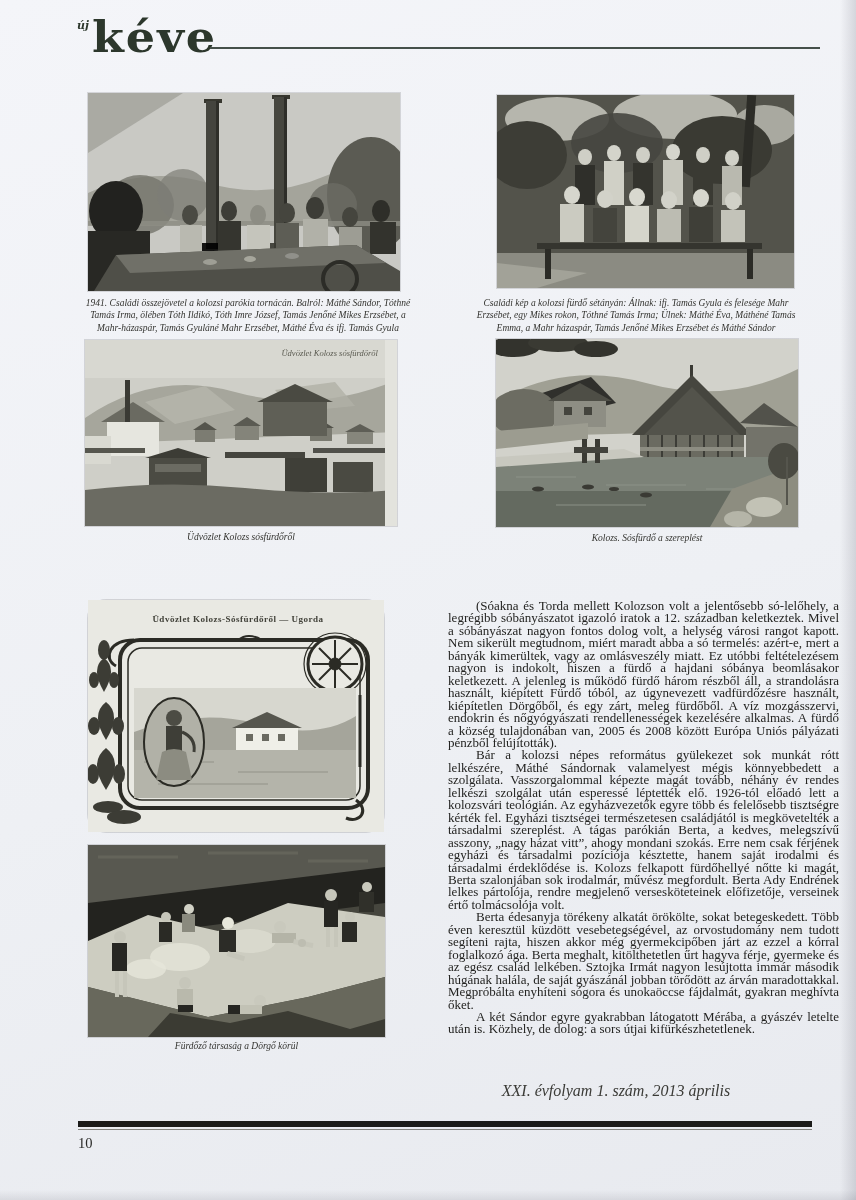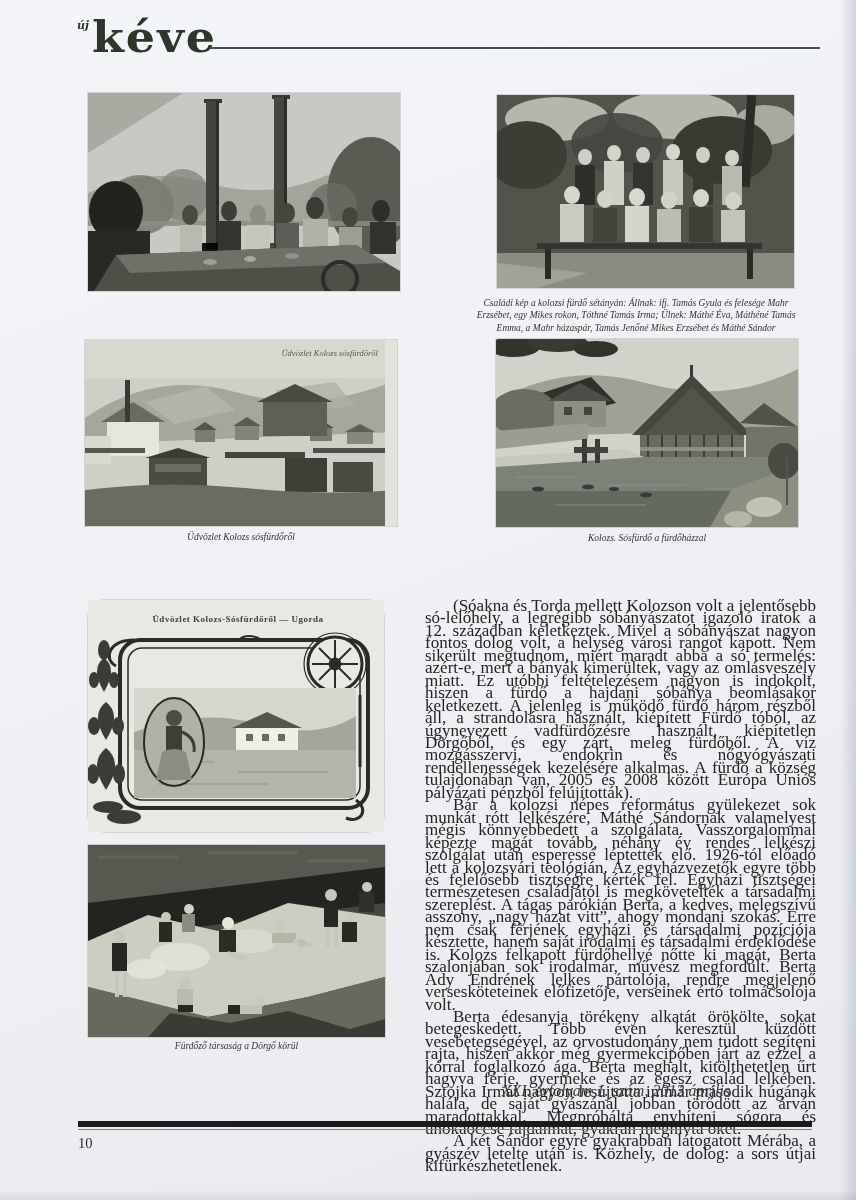--- a/index.html
+++ b/index.html
@@ -22,22 +22,22 @@
   .masthead-rule{position:absolute;left:210px;top:47px;width:610px;height:2px;background:#45504a;}
 
   
   .photo{position:absolute;background:#d8d8d4;box-shadow:0 0 0 1px rgba(120,120,125,.25);}
   .photo svg{display:block;}
 
   .caption{position:absolute;font-style:italic;font-size:9.5px;line-height:1.3;
     color:#33332f;text-align:center;}
 
   
-  .article{position:absolute;left:425px;top:600px;width:391px;
-    font-size:17px;line-height:12.45px;text-align:justify;color:#232321;
+  .article{position:absolute;left:448px;top:600px;width:391px;
+    font-size:13px;line-height:12.45px;text-align:justify;color:#232321;
     hyphens:auto;-webkit-hyphens:auto;}
   .article p{margin:0;text-indent:28px;}
   .pagenum{margin-top:14px;text-align:center;text-indent:0;}
 
   
   .rule-thick{position:absolute;left:78px;top:1121px;width:734px;height:6px;background:#1b1b19;}
   .rule-thin{position:absolute;left:78px;top:1129px;width:734px;height:1px;background:#84847f;}
   .folio{position:absolute;left:78px;top:1135px;font-size:14.5px;color:#2a2a28;}
   .issue{position:absolute;left:420px;top:1082px;width:392px;text-align:center;
     font-style:italic;font-size:16px;color:#3b3b37;}
@@ -94,20 +94,21 @@
       <g>
         <polygon points="28,162 268,152 312,178 312,198 6,198" fill="#4f4f48"></polygon>
         <polygon points="28,162 268,152 298,170 42,180" fill="#707068"></polygon>
         <ellipse cx="122" cy="169" rx="7" ry="3" fill="#9e9e95"></ellipse>
         <ellipse cx="162" cy="166" rx="6" ry="3" fill="#a6a69c"></ellipse>
         <ellipse cx="204" cy="163" rx="7" ry="3" fill="#90908a"></ellipse>
       </g>
       <circle cx="252" cy="186" r="17" fill="none" stroke="#2c2c27" stroke-width="4"></circle>
     </svg>
   </div>
+  <div class="caption" style="left:80px;top:297px;width:336px;">1941. Családi összejövetel a kolozsi parókia tornácán. Balról: Máthé Sándor, Tóthné Tamás Irma, ölében Tóth Ildikó, Tóth Imre József, Tamás Jenőné Mikes Erzsébet, a Mahr-házaspár, Tamás Gyuláné Mahr Erzsébet, Máthé Éva és ifj. Tamás Gyula</div>
 
   <div class="photo" style="left:497px;top:95px;width:297px;height:193px;">
     <svg width="297" height="193" viewBox="0 0 297 193">
       <rect width="297" height="193" fill="#53534b"></rect>
       <ellipse cx="60" cy="24" rx="52" ry="22" fill="#b6b6ad"></ellipse>
       <ellipse cx="178" cy="20" rx="62" ry="24" fill="#c1c1b8" opacity=".9"></ellipse>
       <ellipse cx="268" cy="30" rx="32" ry="20" fill="#a9a9a0"></ellipse>
       <g>
         <ellipse cx="30" cy="60" rx="40" ry="34" fill="#3d3d36"></ellipse>
         <ellipse cx="120" cy="48" rx="46" ry="30" fill="#464640" opacity=".9"></ellipse>
@@ -239,21 +240,21 @@
       </g>
       <g>
         <polygon points="236,150 302,126 302,188 214,188" fill="#8d8d80"></polygon>
         <ellipse cx="268" cy="168" rx="18" ry="10" fill="#c2c2b5"></ellipse>
         <ellipse cx="242" cy="180" rx="14" ry="8" fill="#b5b5a8"></ellipse>
         <ellipse cx="288" cy="122" rx="16" ry="18" fill="#4a4a42"></ellipse>
         <rect x="290" y="118" width="2" height="48" fill="#55554d"></rect>
       </g>
     </svg>
   </div>
-  <div class="caption" style="left:496px;top:532px;width:302px;">Kolozs. Sósfürdő a fürdőházzal</div>
+  <div class="caption" style="left:496px;top:532px;width:302px;">Kolozs. Sósfürdő a szereplést</div>
 
   <div class="photo" style="left:88px;top:600px;width:296px;height:232px;border-radius:18px;">
     <svg width="296" height="232" viewBox="0 0 296 232">
       <rect width="296" height="232" fill="#e9e9e3"></rect>
       <text x="150" y="22" text-anchor="middle" font-size="9" font-weight="bold" fill="#42423a" letter-spacing=".5">Üdvözlet Kolozs-Sósfürdőről — Ugorda</text>
       <g fill="none" stroke="#2b2b25">
         <rect x="32" y="40" width="248" height="168" rx="20" stroke-width="4"></rect>
         <rect x="40" y="48" width="232" height="152" rx="14" stroke-width="1.5"></rect>
         <path d="M46,40 C 22,40 14,58 28,66" stroke-width="3"></path>
         <path d="M150,40 q10,-8 24,0" stroke-width="2"></path>

